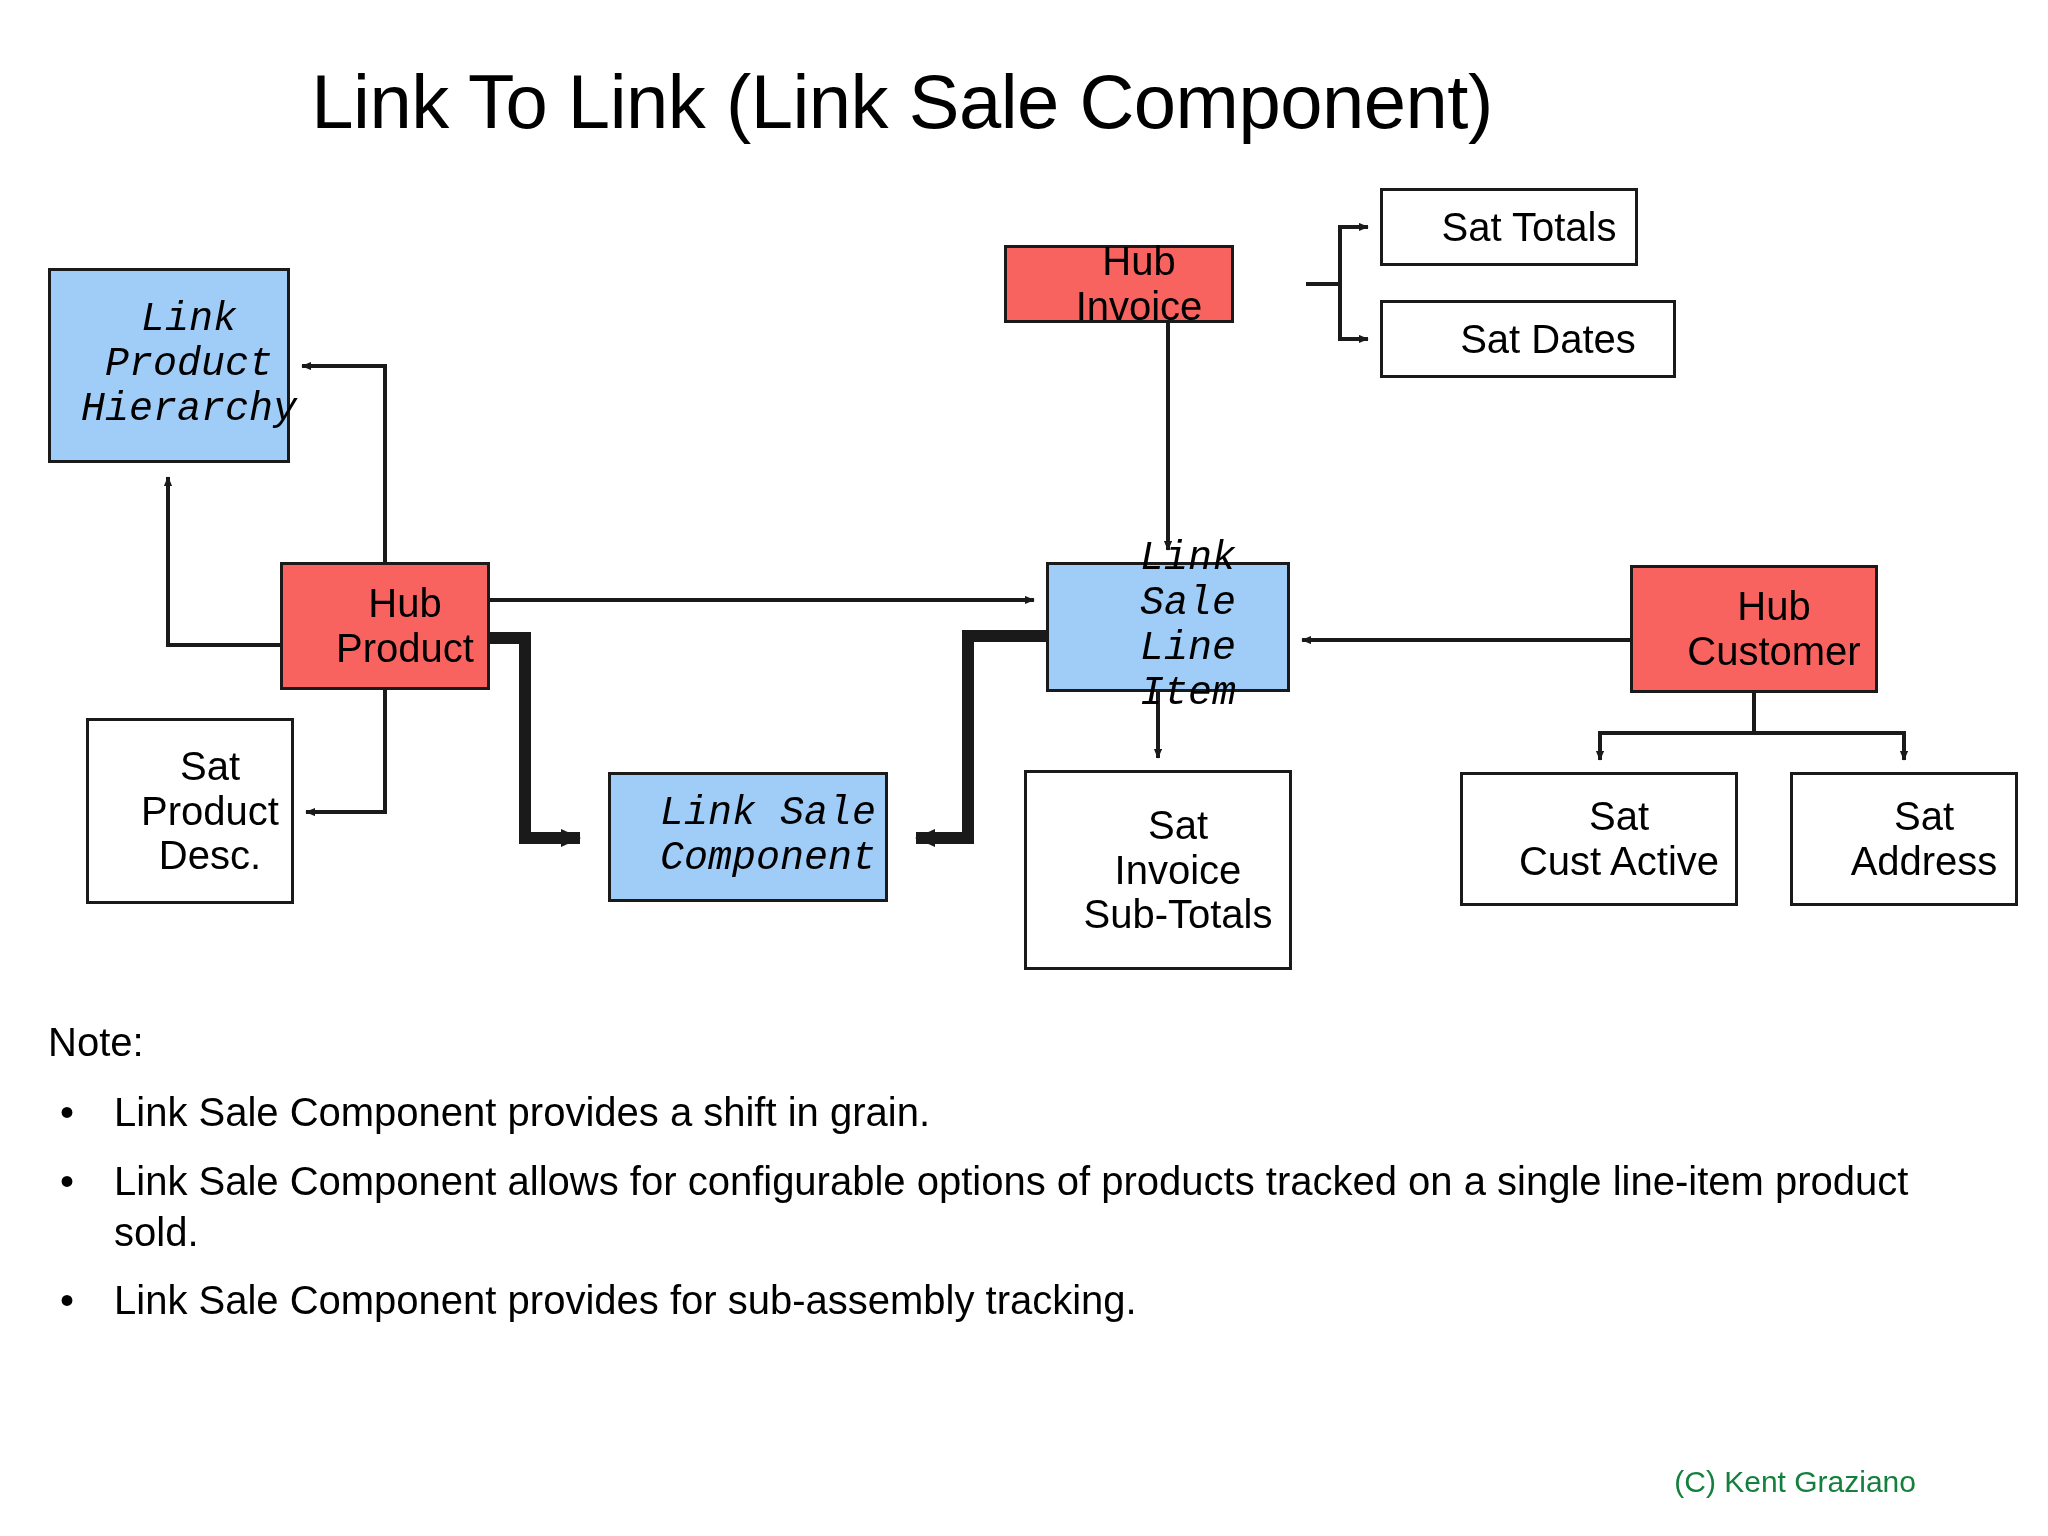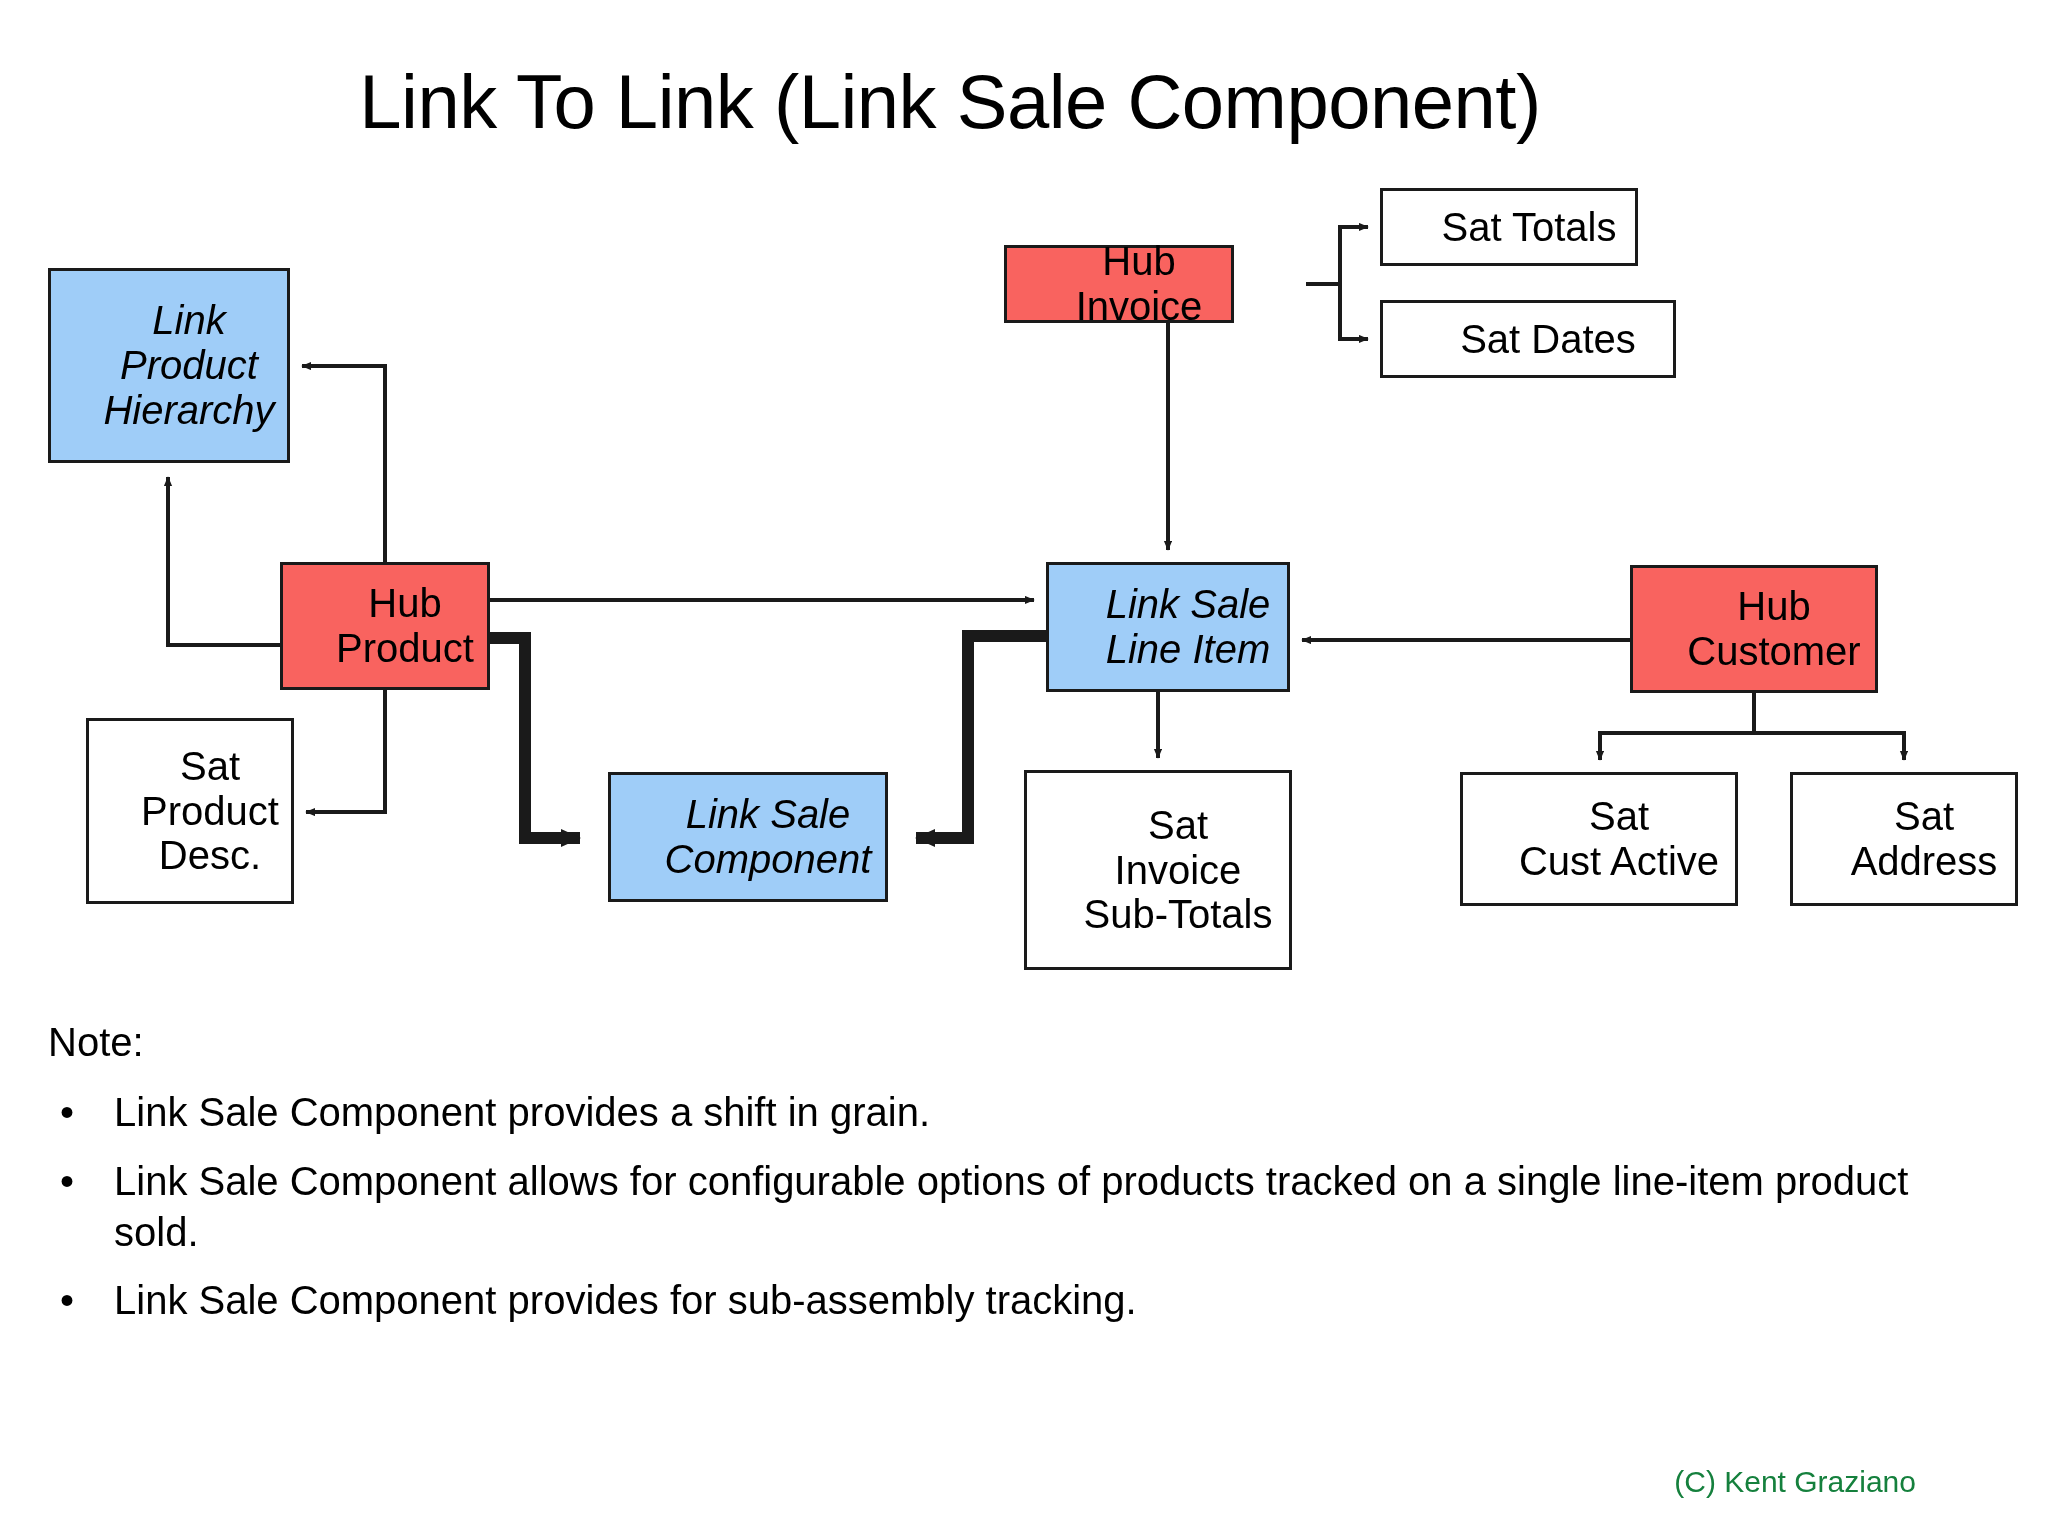--- a/index.html
+++ b/index.html
@@ -19,21 +19,20 @@
     position: absolute;
     top: 62px;
     left: 0;
     width: 1804px;
     text-align: center;
     font-size: 76px;
     font-weight: 400;
     font-family: "Liberation Sans", sans-serif;
     letter-spacing: -0.5px;
     line-height: 1.05;
-    padding-left: 48px;
   }
   #diagram {
     position: absolute;
     top: 0;
     left: 0;
     width: 2048px;
     height: 1000px;
   }
   .node-box {
     position: absolute;
@@ -50,20 +49,21 @@
   }
   .node-hub {
     background: #f9635f;
     font-style: normal;
     font-size: 40px;
   }
   .node-link {
     background: #9fcdf8;
     font-style: italic;
     font-size: 40px;
+    font-family: Liberation Mono, monospace;
   }
   .node-sat {
     background: #ffffff;
     font-style: normal;
     font-size: 40px;
     border-width: 3px;
   }
   .notes {
     position: absolute;
     left: 48px;

